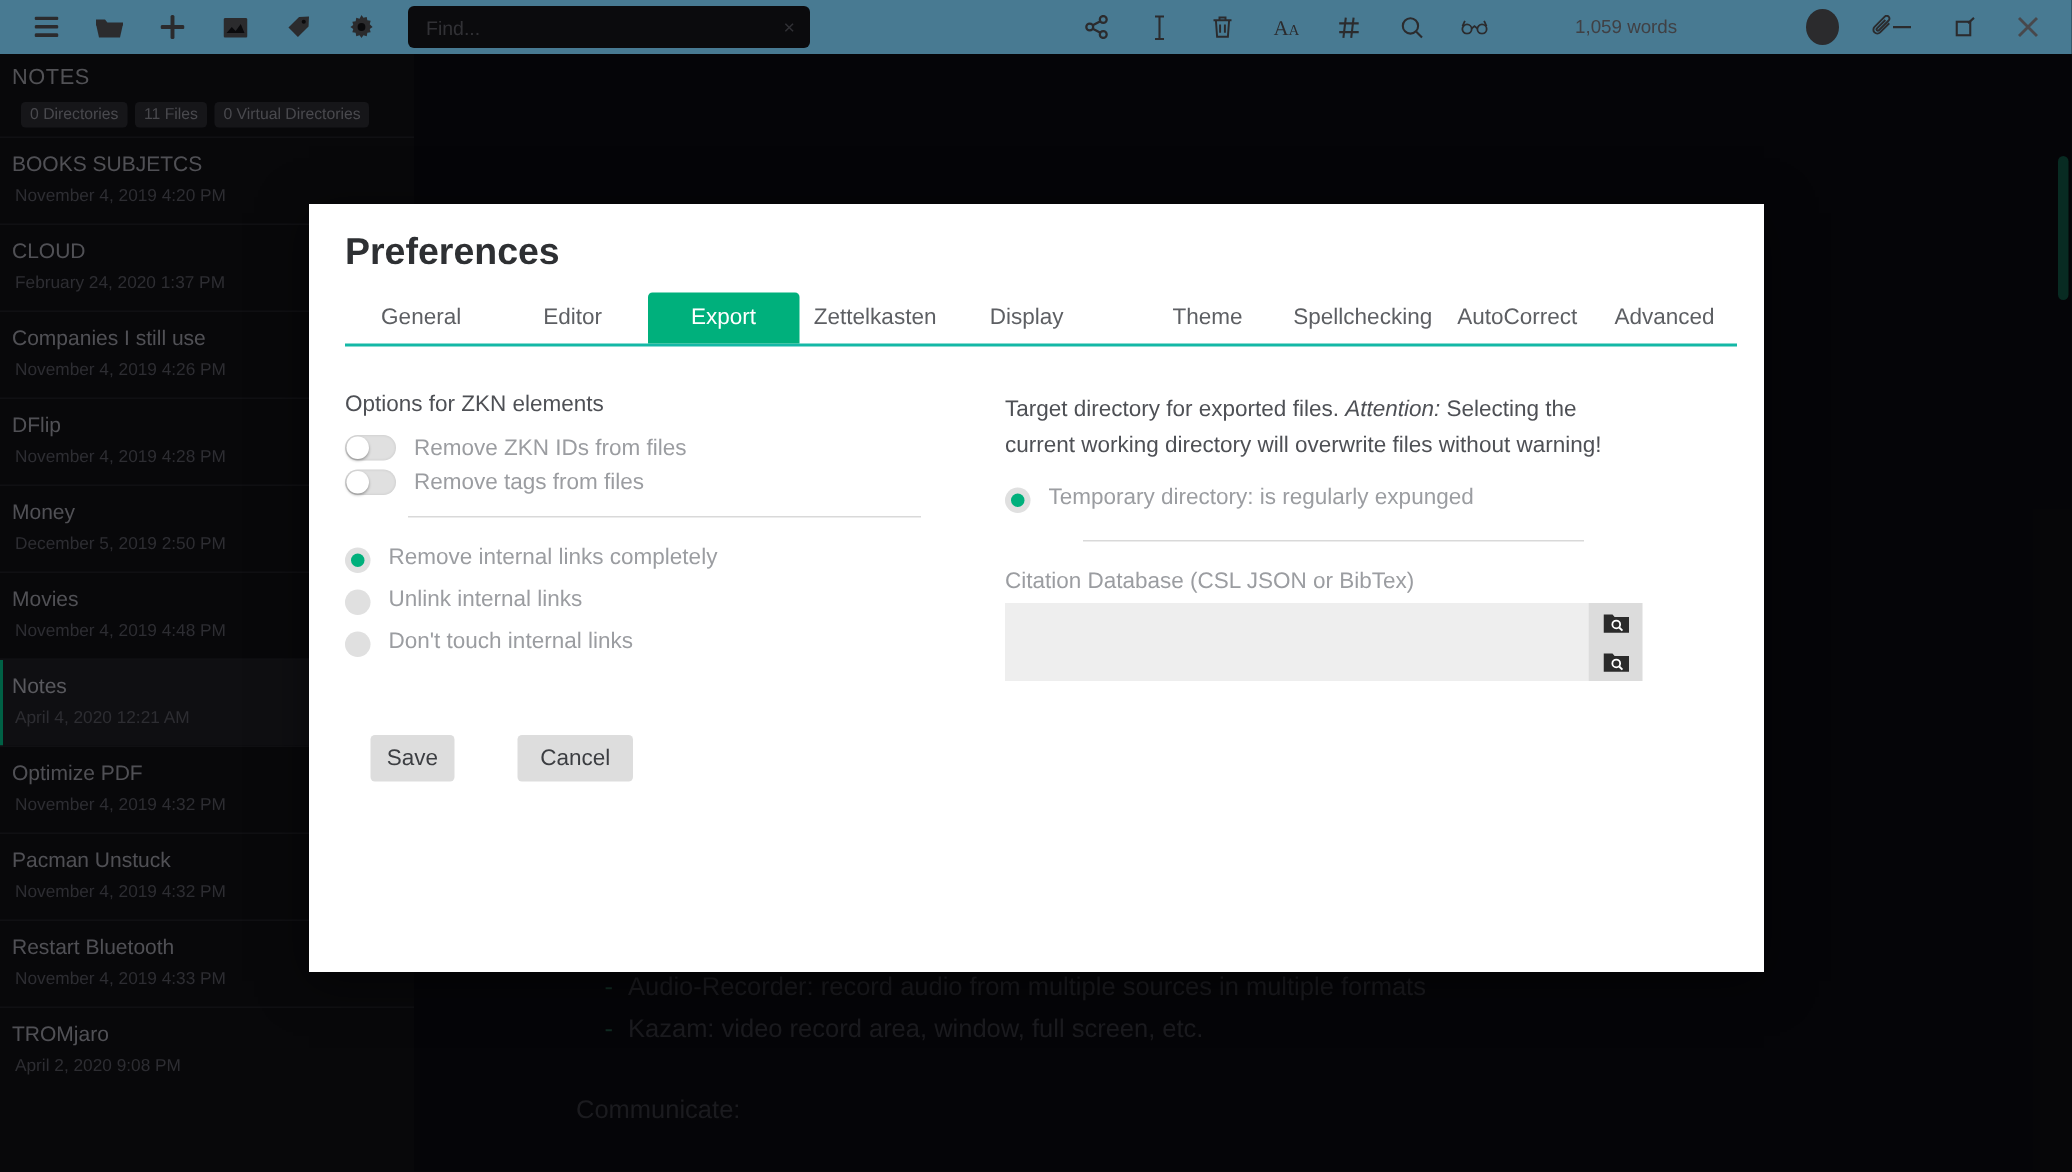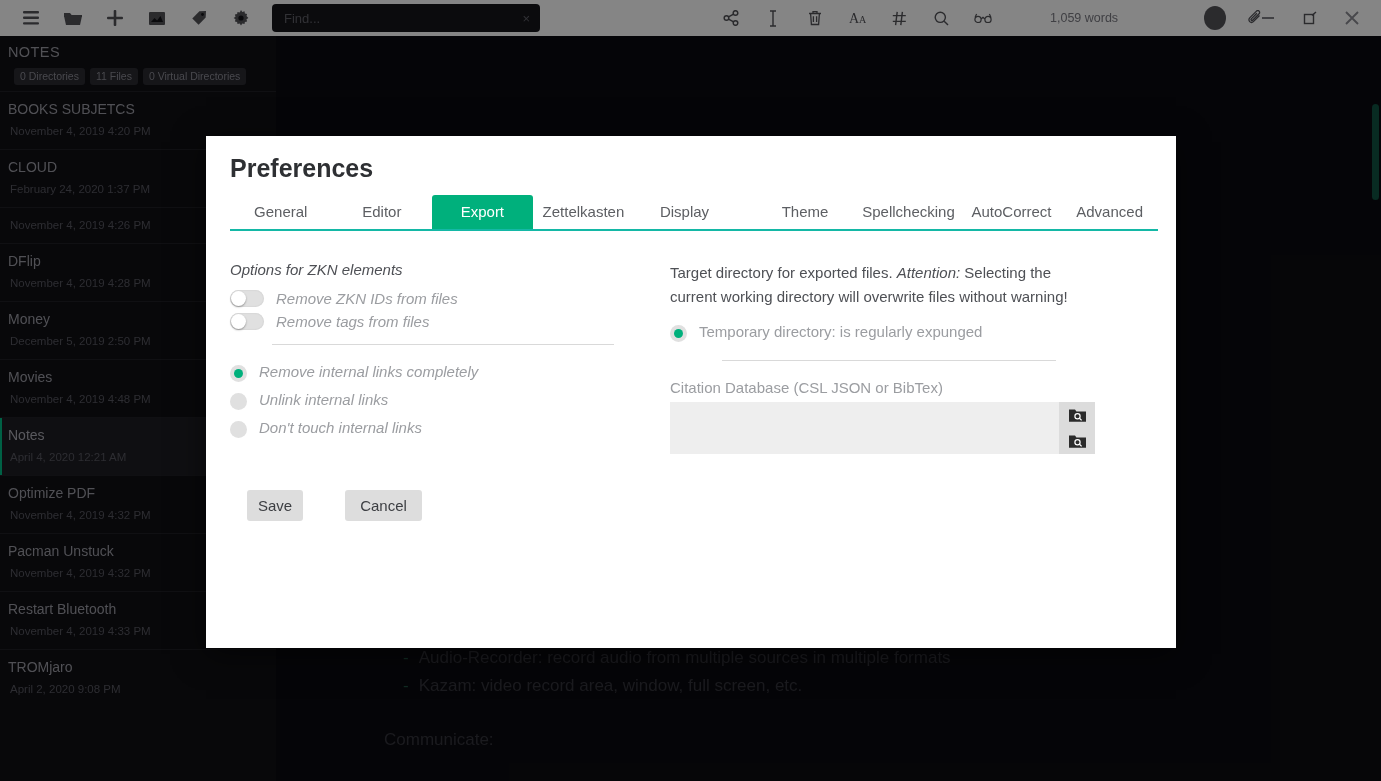--- a/index.html
+++ b/index.html
@@ -7,21 +7,21 @@
     width: 1381px; height: 781px;
     background: #0a0a0e;
     font-family: "Liberation Sans", sans-serif;
     overflow: hidden;
   }
 
   
   #toolbar {
     position: absolute; top: 0; left: 0;
     width: 1381px; height: 36px;
-    background: #e5e5e5;
+    background: #7dd3fc;
     display: flex; align-items: center;
   }
   .tb-icon {
     width: 22px; height: 22px;
     margin: 0 10px;
     display: flex; align-items: center; justify-content: center;
     color: #4a4a4f;
     flex: 0 0 auto;
   }
   .tb-icon svg { display: block; }
@@ -151,21 +151,21 @@
   #tab-editor  { width: 104px; }
   #tab-export  { width: 104px; }
   #tab-zettelkasten { width: 105px; }
   #tab-display { width: 104px; }
   #tab-theme   { width: 104px; margin-left: 20px;}
   #tab-spellchecking { width: 110px; }
   #tab-autocorrect { width: 103px; }
   #tab-advanced { width: 100px; }
 
   #panes { display: flex; padding: 30px 24px 0 24px; }
-  #pane-left  { width: 420px; padding-right: 28px; font-style: italic; }
+  #pane-left  { width: 420px; padding-right: 28px; }
   #pane-right { width: 445px; padding-left: 20px; }
 
   .section-label {
     font-size: 15px; color: #4e5055; margin-bottom: 12px;
   }
   .switch-row { display: flex; align-items: center; margin-bottom: 6px; cursor: pointer; }
   .switch {
     width: 34px; height: 17px; border-radius: 10px;
     background: #e0e0e0; position: relative; flex: 0 0 auto;
     box-shadow: inset 0 0 2px rgba(0,0,0,.12);
@@ -366,20 +366,21 @@
   <div id="file-list">
       <div class="file-item">
         <div class="file-name">BOOKS SUBJETCS</div>
         <div class="file-date">November 4, 2019 4:20 PM</div>
       </div>
       <div class="file-item">
         <div class="file-name">CLOUD</div>
         <div class="file-date">February 24, 2020 1:37 PM</div>
       </div>
       <div class="file-item">
+        <div class="file-name">Companies I still use</div>
         <div class="file-date">November 4, 2019 4:26 PM</div>
       </div>
       <div class="file-item">
         <div class="file-name">DFlip</div>
         <div class="file-date">November 4, 2019 4:28 PM</div>
       </div>
       <div class="file-item">
         <div class="file-name">Money</div>
         <div class="file-date">December 5, 2019 2:50 PM</div>
       </div>

